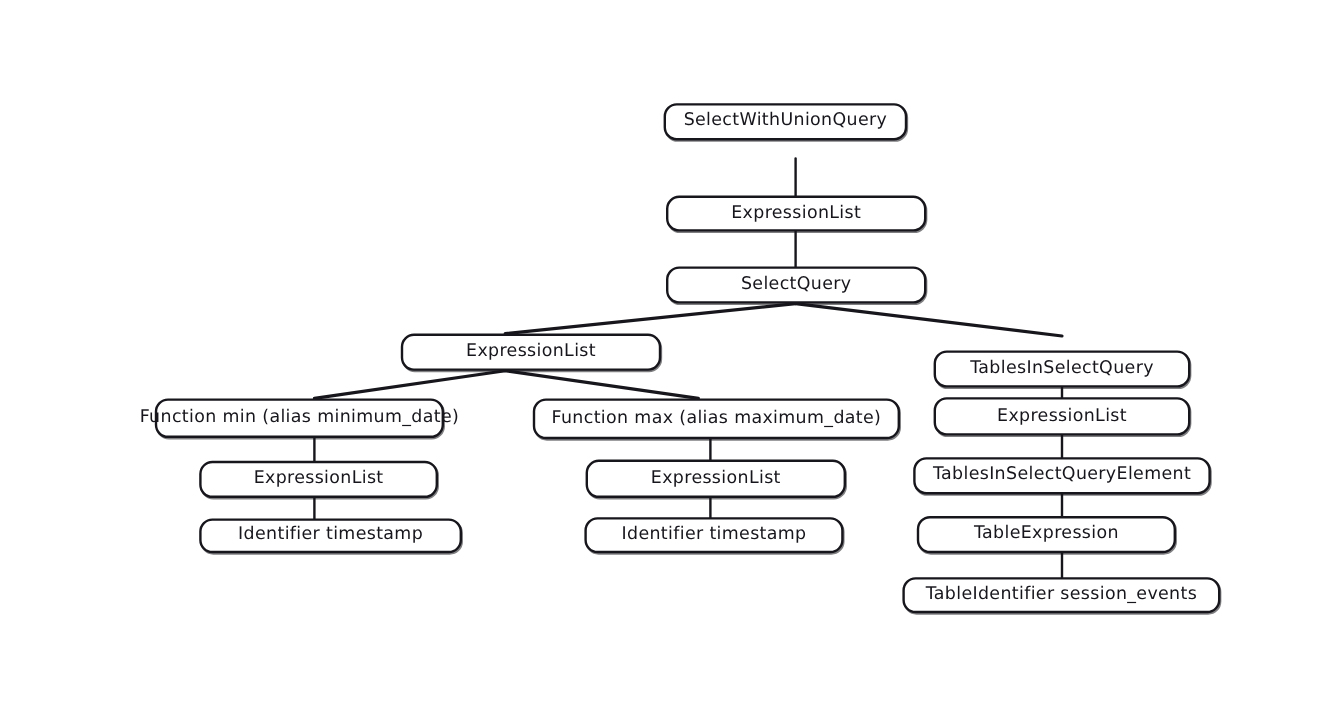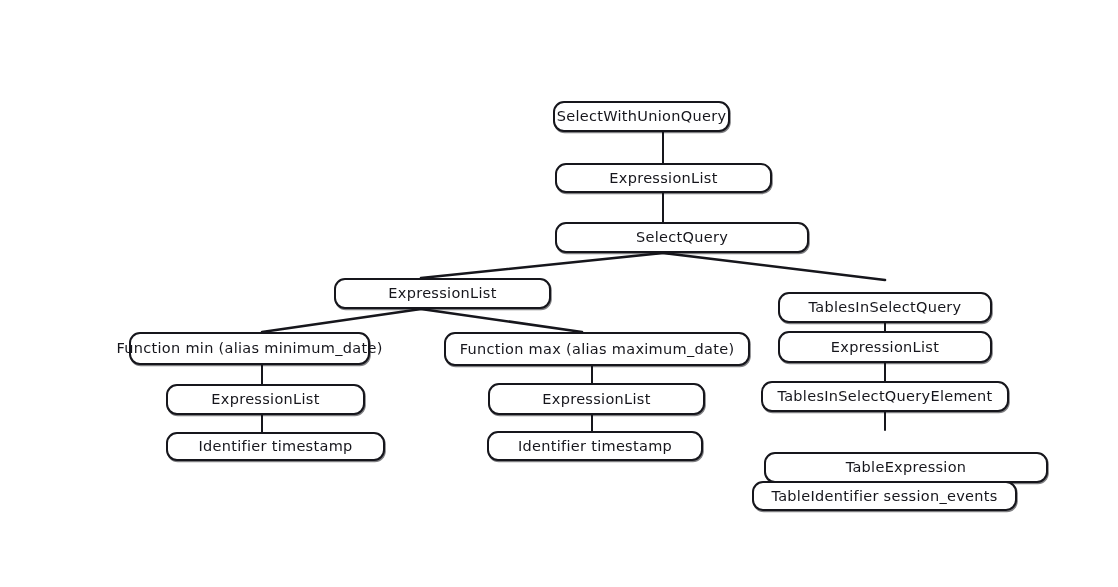--- a/index.html
+++ b/index.html
@@ -63,27 +63,27 @@
       <line x1="421" y1="309" x2="582" y2="332" stroke="#16161c" stroke-width="2.6" stroke-linecap="round"></line>
       <line x1="262" y1="365" x2="262" y2="384" stroke="#16161c" stroke-width="2" stroke-linecap="round"></line>
       <line x1="592" y1="366" x2="592" y2="383" stroke="#16161c" stroke-width="2" stroke-linecap="round"></line>
       <line x1="262" y1="415" x2="262" y2="432" stroke="#16161c" stroke-width="2" stroke-linecap="round"></line>
       <line x1="592" y1="415" x2="592" y2="431" stroke="#16161c" stroke-width="2" stroke-linecap="round"></line>
       <line x1="885" y1="311" x2="885" y2="331" stroke="#16161c" stroke-width="2" stroke-linecap="round"></line>
       <line x1="885" y1="363" x2="885" y2="381" stroke="#16161c" stroke-width="2" stroke-linecap="round"></line>
       <line x1="885" y1="412" x2="885" y2="430" stroke="#16161c" stroke-width="2" stroke-linecap="round"></line>
       <line x1="885" y1="461" x2="885" y2="481" stroke="#16161c" stroke-width="2" stroke-linecap="round"></line>
     </svg>
-<div class="node" style="left: 553px; top: 101px; width: 177px; height: 31px; background: rgb(255, 255, 255); border-color: rgb(22, 22, 28);">
+<div class="node" style="left: 553px; top: 86px; width: 203px; height: 31px; background: rgb(255, 255, 255); border-color: rgb(22, 22, 28);">
       <span class="label">SelectWithUnionQuery</span>
     </div>
     <div class="node" style="left: 555px; top: 163px; width: 217px; height: 30px; background: rgb(255, 255, 255); border-color: rgb(22, 22, 28);">
       <span class="label">ExpressionList</span>
     </div>
-    <div class="node" style="left: 555px; top: 222px; width: 254px; height: 31px; background: rgb(255, 255, 255); border-color: rgb(22, 22, 28);">
+    <div class="node" style="left: 555px; top: 222px; width: 217px; height: 31px; background: rgb(255, 255, 255); border-color: rgb(22, 22, 28);">
       <span class="label">SelectQuery</span>
     </div>
     <div class="node" style="left: 334px; top: 278px; width: 217px; height: 31px; background: rgb(255, 255, 255); border-color: rgb(22, 22, 28);">
       <span class="label">ExpressionList</span>
     </div>
     <div class="node" style="left: 778px; top: 280px; width: 214px; height: 31px; background: rgb(255, 255, 255); border-color: rgb(22, 22, 28); margin-top: 12px;">
       <span class="label">TablesInSelectQuery</span>
     </div>
     <div class="node" style="left: 444px; top: 332px; width: 306px; height: 34px; background: rgb(255, 255, 255); border-color: rgb(22, 22, 28);">
       <span class="label">Function max (alias maximum_date)</span>
@@ -102,19 +102,19 @@
     </div>
     <div class="node" style="left: 761px; top: 381px; width: 248px; height: 31px; background: rgb(255, 255, 255); border-color: rgb(22, 22, 28); align-items: center;">
       <span class="label">TablesInSelectQueryElement</span>
     </div>
     <div class="node" style="left: 166px; top: 432px; width: 219px; height: 29px; background: rgb(255, 255, 255); border-color: rgb(22, 22, 28);">
       <span class="label">Identifier timestamp</span>
     </div>
     <div class="node" style="left: 487px; top: 431px; width: 216px; height: 30px; background: rgb(255, 255, 255); border-color: rgb(22, 22, 28);">
       <span class="label">Identifier timestamp</span>
     </div>
-    <div class="node" style="left: 764px; top: 430px; width: 284px; height: 31px; background: rgb(255, 255, 255); border-color: rgb(22, 22, 28); margin-top: 22px;">
+    <div class="node" style="left: 764px; top: 430px; width: 216px; height: 31px; background: rgb(255, 255, 255); border-color: rgb(22, 22, 28);">
       <span class="label">TableExpression</span>
     </div>
     <div class="node" style="left: 752px; top: 481px; width: 265px; height: 30px; background: rgb(255, 255, 255); border-color: rgb(22, 22, 28);">
       <span class="label">TableIdentifier session_events</span>
     </div>
   </div>
 
 </body></html>

